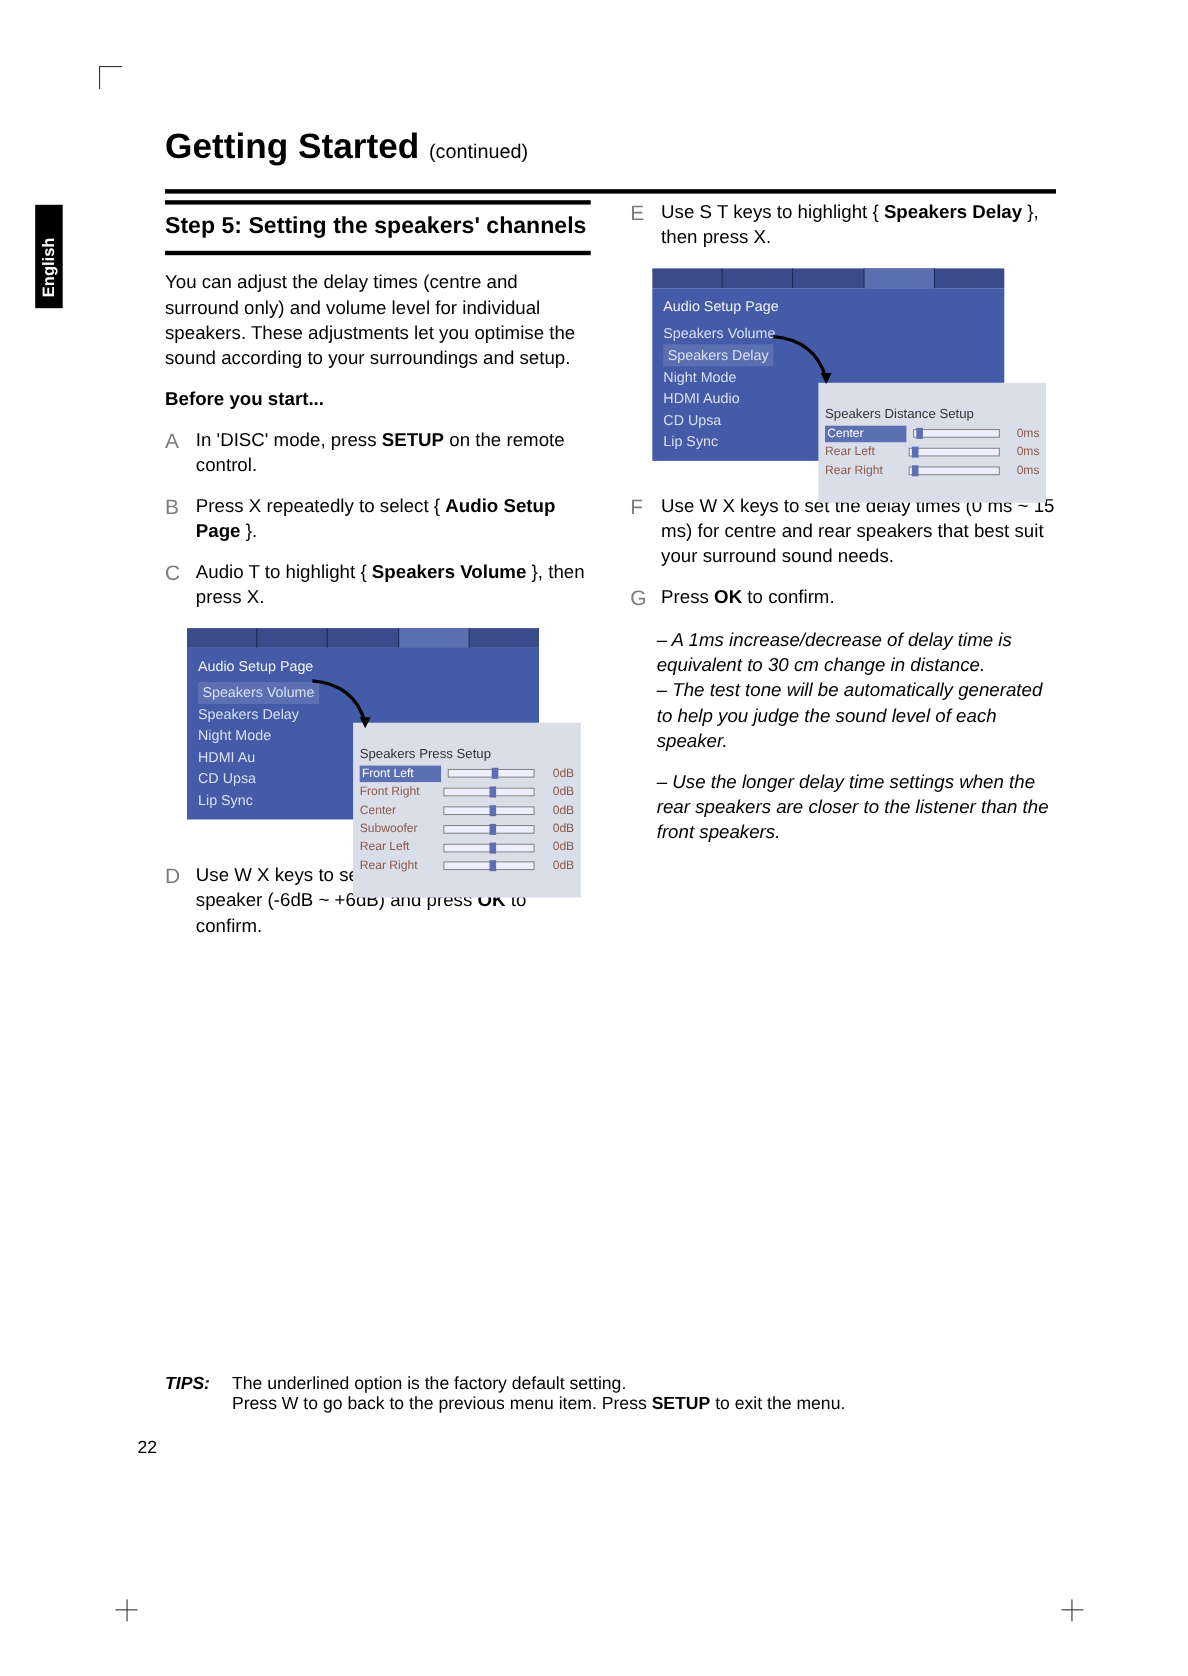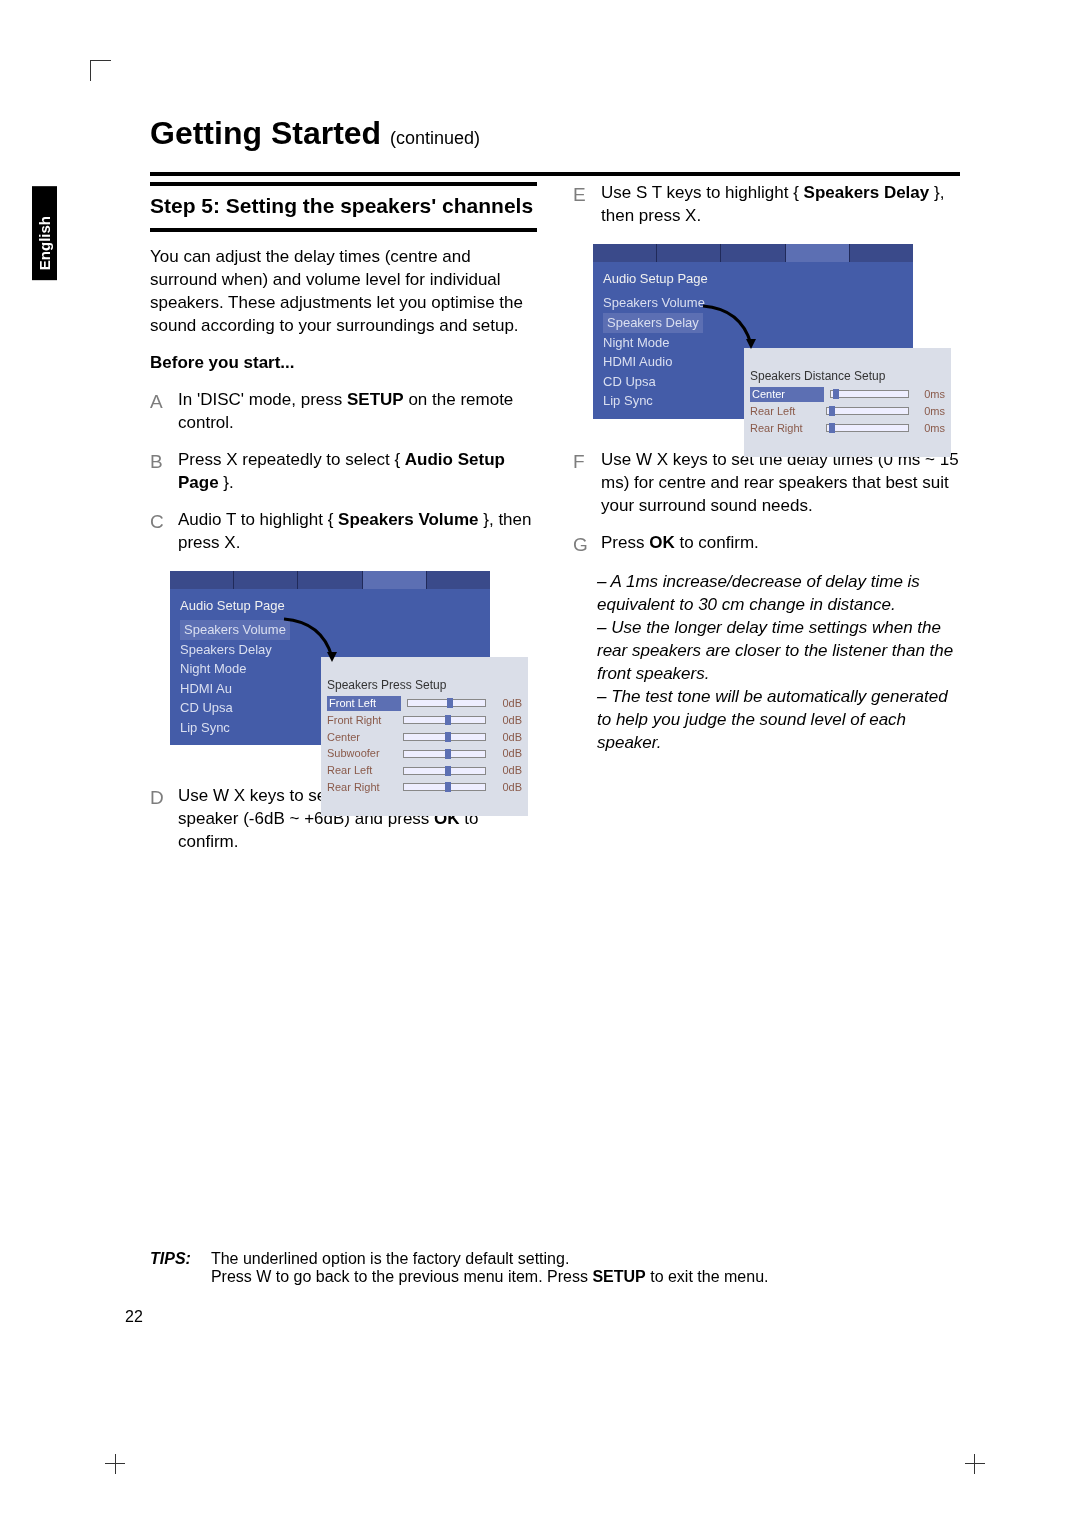--- a/index.html
+++ b/index.html
@@ -62,21 +62,21 @@
     <h1>
       <span>Getting Started</span>
       <span class="cont">(continued)</span>
     </h1>
     <div class="thick-rule"></div>
 
     <div class="columns">
 
       <div class="col">
         <div class="step-title">Step 5:  Setting the speakers' channels</div>
-        <p>You can adjust the delay times (centre and surround when) and volume level for individual speakers. These adjustments let you optimise the sound according to your surroundings and setup.</p>
+        <p>You can adjust the delay times (centre and surround only) and volume level for individual speakers. These adjustments let you optimise the sound according to your surroundings and setup.</p>
         <p>
           <span class="sub">Before you start...</span><br>
         </p>
 
         <div class="lettered">
           <div class="ltr">A</div>
           <div><span>In 'DISC' mode, press </span><span class="bld">SETUP</span><span> on the remote control.</span></div>
         </div>
         <div class="lettered">
           <div class="ltr">B</div>
@@ -222,22 +222,22 @@
           <div class="ltr">F</div>
           <div>Use  W X keys to set the delay times (0 ms ~ 15 ms) for centre and rear speakers that best suit your surround sound needs.</div>
         </div>
         <div class="lettered">
           <div class="ltr">G</div>
           <div><span>Press </span><span class="bld">OK</span><span> to confirm.</span></div>
         </div>
 
         <div style="padding-left:24px;">
           <p class="ital" style="margin-bottom:0;">– A 1ms increase/decrease of delay time is equivalent to 30 cm change in distance.</p>
+          <p class="ital">– The test tone will be automatically generated to help you judge the sound level of each speaker.</p>
           <p class="ital" style="margin-bottom:0;">– Use the longer delay time settings when the rear speakers are closer to the listener than the front speakers.</p>
-          <p class="ital">– The test tone will be automatically generated to help you judge the sound level of each speaker.</p>
         </div>
       </div>
     </div>
   </div>
 
   <div class="tips">
     <div style="display:flex; gap:10px;">
       <span class="tips-lbl">TIPS:</span>
       <div>
         <span>The underlined option is the factory default setting.</span><br>

